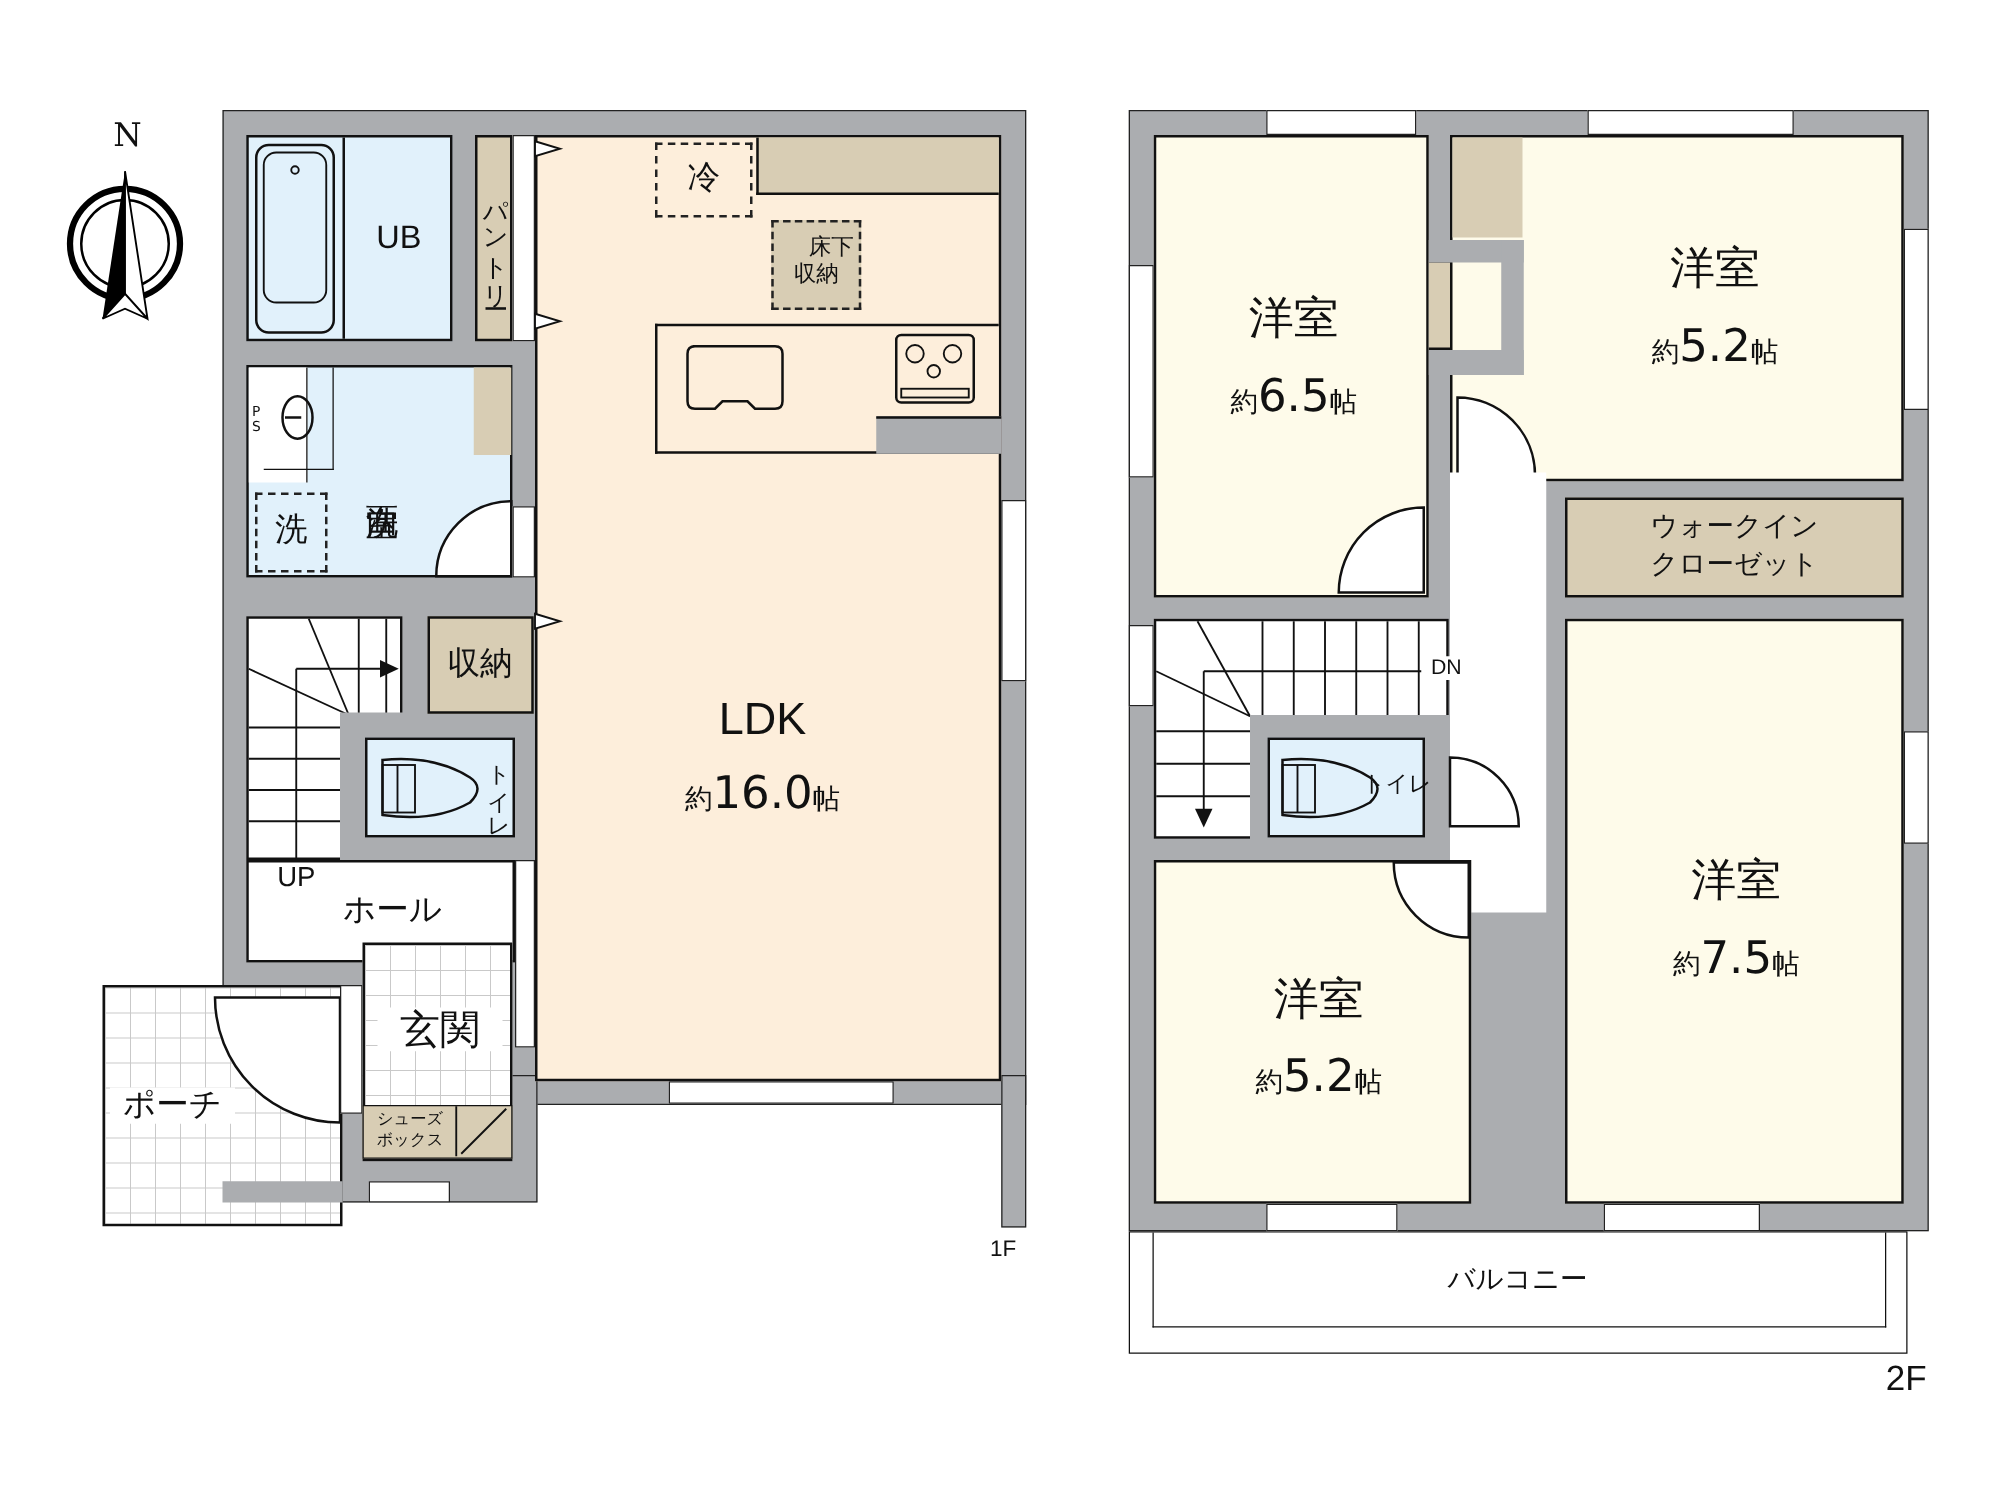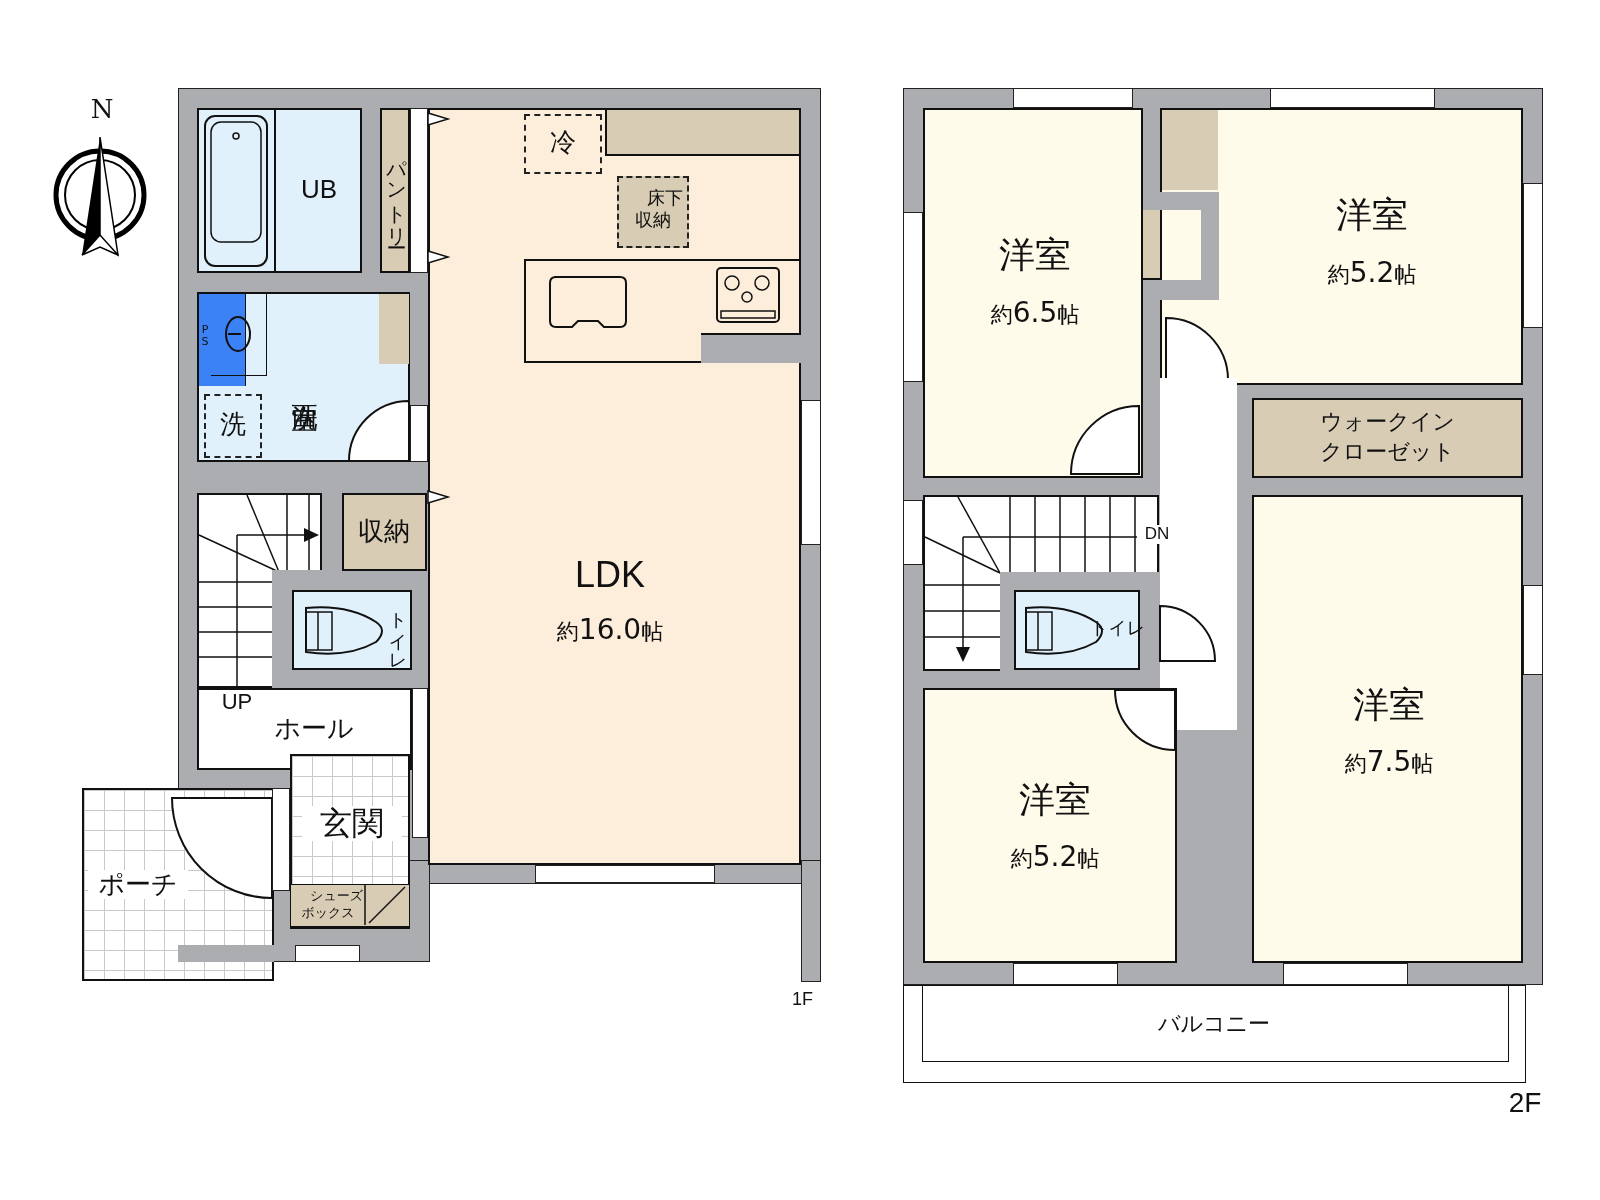--- a/index.html
+++ b/index.html
@@ -12,21 +12,21 @@
   .store{background:#d8cdb4;}
   .bed{background:#fefbea;}
   .hall{background:#fff;}
   .tile{background-color:#fff;background-image:linear-gradient(#c9c9c9 1px,transparent 1px),linear-gradient(90deg,#c9c9c9 1px,transparent 1px);background-size:20px 20px;}
   .lbl{position:absolute;text-align:center;white-space:nowrap;line-height:1.1;}
   .big{font-size:36px;}
   .med{font-size:26px;}
   .sm{font-size:20px;}
   .xs{font-size:13px;}
   .area{font-size:22px;}
-  .area b{font-weight:normal;font-size:28px;}
+  .area b{font-weight:normal;font-size:36px;}
   .win{position:absolute;background:#fff;border:1.5px solid #222;box-sizing:border-box;}
   .dash{position:absolute;border:2px dashed #222;box-sizing:border-box;}
   .vert{writing-mode:vertical-rl;text-orientation:upright;}
   svg{position:absolute;overflow:visible;}
 </style>
 </head>
 <body>
 
 <div class="abs" style="left:52px;top:95px;width:100px;height:160px;">
   <div class="lbl" style="left:35px;top:0;width:30px;font-family:'DejaVu Serif',serif;font-size:26px;">N</div>
@@ -54,21 +54,21 @@
     <div class="abs" style="left:75px;top:0;width:2px;height:161px;background:#111;"></div>
     <div class="lbl med" style="left:80px;top:65px;width:80px;font-family:'Liberation Sans',sans-serif;">UB</div>
   </div>
 
   <div class="room store" style="left:380px;top:108px;width:30px;height:165px;">
     <div class="lbl sm vert" style="left:0;top:6px;width:26px;height:150px;font-size:20px;">パントリー</div>
   </div>
   <div class="win" style="left:410px;top:108px;width:18px;height:165px;"></div>
 
   <div class="room wet" style="left:197px;top:292px;width:213px;height:170px;">
-    <div class="abs" style="left:0;top:0;width:12px;height:92px;background:#3b82f6;border-right:1.5px solid #111;padding-left:46px;">
+    <div class="abs" style="left:0;top:0;width:12px;height:92px;background:#ffffff;border-right:1.5px solid #111;padding-left:46px;">
       <div class="lbl xs" style="left:0;top:30px;width:12px;white-space:normal;word-break:break-all;font-size:11px;">PS</div>
     </div>
     <div class="abs" style="left:12px;top:0;width:56px;height:82px;border-right:1.5px solid #111;border-bottom:1.5px solid #111;">
       <svg width="30" height="40" style="left:12px;top:22px;">
         <ellipse cx="15" cy="18" rx="12" ry="17" fill="none" stroke="#111" stroke-width="2"></ellipse>
         <line x1="5" y1="18" x2="18" y2="18" stroke="#111" stroke-width="2"></line>
       </svg>
     </div>
     <div class="store abs" style="left:180px;top:0;width:30px;height:70px;"></div>
     <div class="lbl med vert" style="left:86px;top:40px;width:34px;height:100px;">洗面室</div>
@@ -157,21 +157,21 @@
   </div>
   <div class="wall" style="left:178px;top:945px;width:96px;height:17px;border:none;"></div>
   <svg width="110" height="100" style="left:172px;top:798px;">
     <path d="M100 0 L0 0 A100 100 0 0 0 100 100 Z" fill="#fff" stroke="#111" stroke-width="2"></path>
   </svg>
   <div class="win" style="left:272px;top:788px;width:18px;height:103px;"></div>
 
   <div class="room tile" style="left:290px;top:754px;width:120px;height:175px;">
     <div class="lbl big" style="left:10px;top:50px;width:100px;font-size:32px;background:#fff;">玄関</div>
     <div class="store abs" style="left:-2px;top:128px;width:120px;height:43px;border:1.5px solid #111;">
-      <div class="lbl xs" style="left:2px;top:4px;width:70px;text-align:right;">シューズ</div>
+      <div class="lbl xs" style="left:2px;top:4px;width:70px;">シューズ</div>
       <div class="lbl xs" style="left:2px;top:21px;width:70px;">ボックス</div>
       <svg width="44" height="40" style="left:74px;top:0;">
         <line x1="0" y1="0" x2="0" y2="40" stroke="#111" stroke-width="1.5"></line>
         <line x1="4" y1="38" x2="40" y2="2" stroke="#111" stroke-width="1.5"></line>
       </svg>
     </div>
   </div>
   <div class="win" style="left:295px;top:945px;width:65px;height:17px;"></div>
 
   <div class="lbl" style="left:780px;top:990px;width:45px;font-size:18px;font-family:'Liberation Sans',sans-serif;">1F</div>

